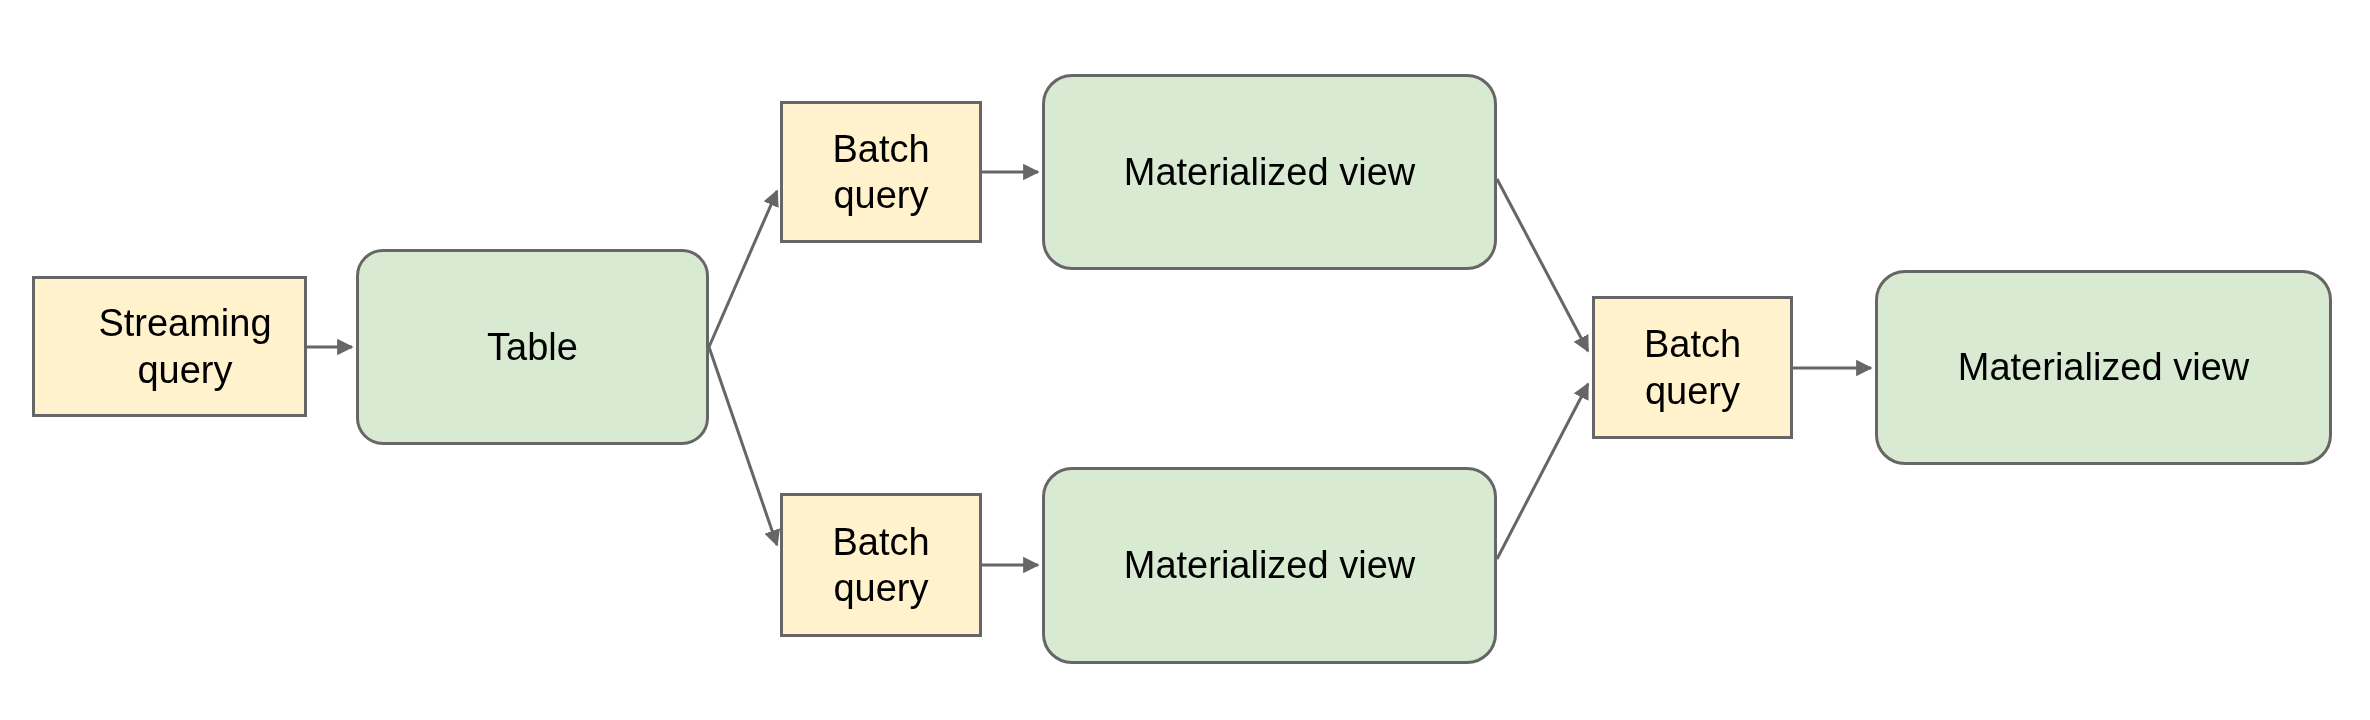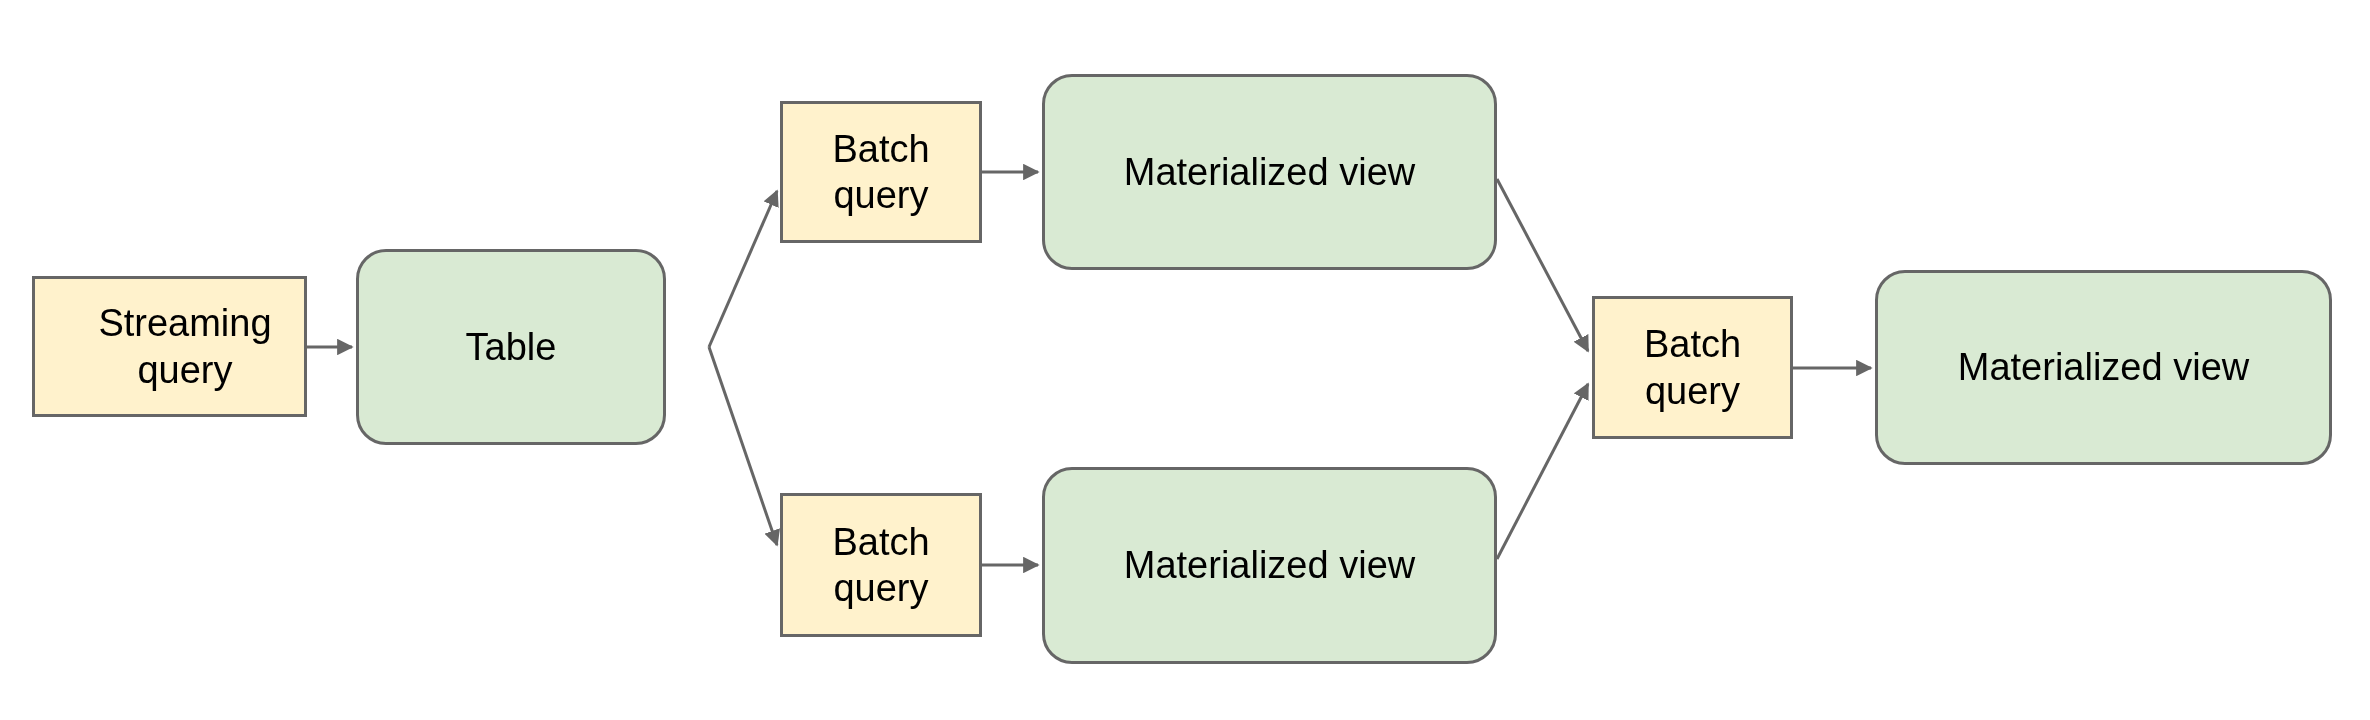--- a/index.html
+++ b/index.html
@@ -53,21 +53,21 @@
     <line x1="1497" y1="179" x2="1588" y2="351" marker-end="url(#arrowhead)"></line>
     <line x1="1497" y1="559" x2="1588" y2="384" marker-end="url(#arrowhead)"></line>
     <line x1="1793" y1="368" x2="1871" y2="368" marker-end="url(#arrowhead)"></line>
   </svg>
 
   <div class="node query" style="left:32px;top:276px;width:275px;height:141px;padding-left:31px;">
     <span class="label">Streaming
 query</span>
   </div>
 
-  <div class="node entity" style="left:356px;top:249px;width:310px;height:196px;">
+  <div class="node entity" style="left:356px;top:249px;width:353px;height:196px;border-radius:27px;">
     <span class="label">Table</span>
   </div>
 
   <div class="node query" style="left:780px;top:101px;width:202px;height:142px;">
     <span class="label">Batch
 query</span>
   </div>
 
   <div class="node entity" style="left:1042px;top:74px;width:455px;height:196px;">
     <span class="label">Materialized view</span>

